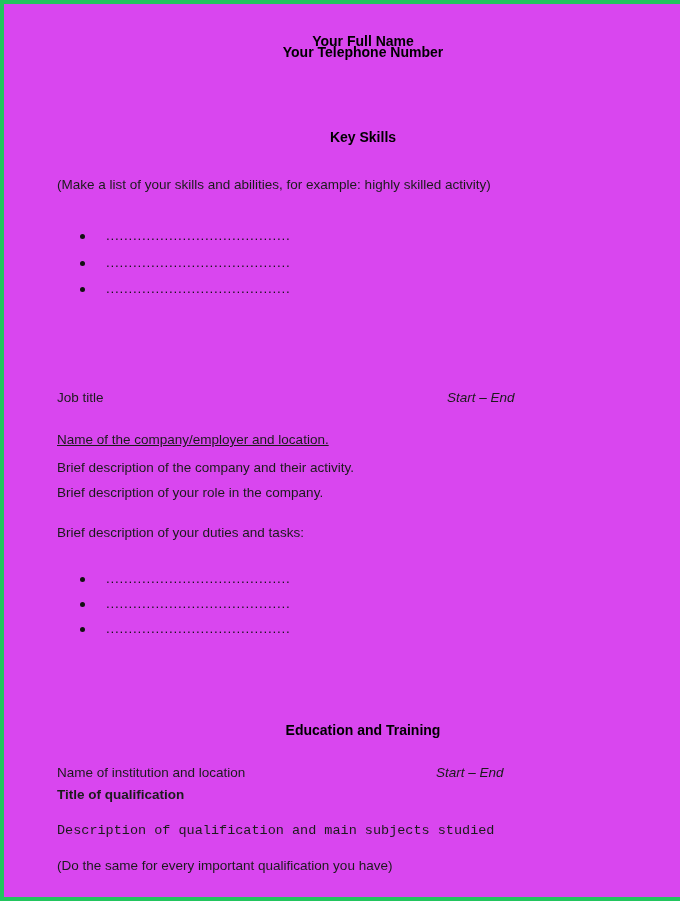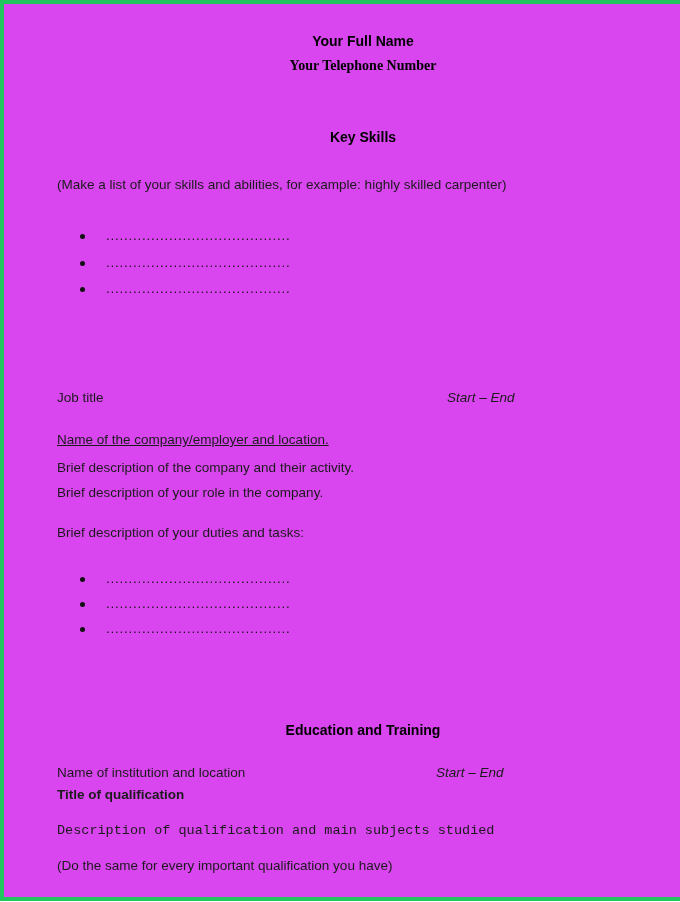--- a/index.html
+++ b/index.html
@@ -62,21 +62,21 @@
   .dotted-fill {
     margin-left: 21px;
     font-size: 13.5px;
     line-height: 16px;
     letter-spacing: 0.75px;
     color: #141414;
     white-space: nowrap;
   }
   
   .l-name        { top: 29px;  }
-  .l-phone       { top: 54px; font-family: Liberation Serif, serif;  }
+  .l-phone       { top: 40px;  }
   .l-skills-head { top: 125px; }
   .l-skills-note { top: 173px; }
   .l-sk-b1       { top: 224px; }
   .l-sk-b2       { top: 251px; }
   .l-sk-b3       { top: 277px; }
   .l-emp-head    { top: 328px; }
   .l-job-row     { top: 386px; }
   .t-emp-dates   { top: 386px; left: 443px; }
   .l-company     { top: 428px; text-decoration: underline; }
   .l-activity    { top: 456px; }
@@ -94,21 +94,21 @@
 </style>
 </head>
 <body>
 
 <div class="page">
 
   <div class="heading l-name">Your Full Name</div>
   <div class="heading l-phone">Your Telephone Number</div>
 
   <div class="heading l-skills-head">Key Skills</div>
-  <div class="line l-skills-note">(Make a list of your skills and abilities, for example: highly skilled carpenter)</div>
+  <div class="line l-skills-note">(Make a list of your skills and abilities, for example: highly skilled activity)</div>
 
   <div class="bullet-row l-sk-b1">
     <span class="bullet-dot"></span>
     <span class="dotted-fill">.........................................</span>
   </div>
   <div class="bullet-row l-sk-b2">
     <span class="bullet-dot"></span>
     <span class="dotted-fill">.........................................</span>
   </div>
   <div class="bullet-row l-sk-b3">

